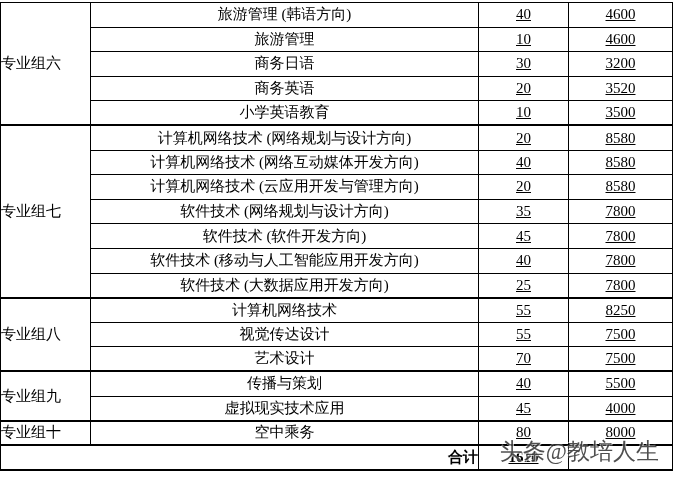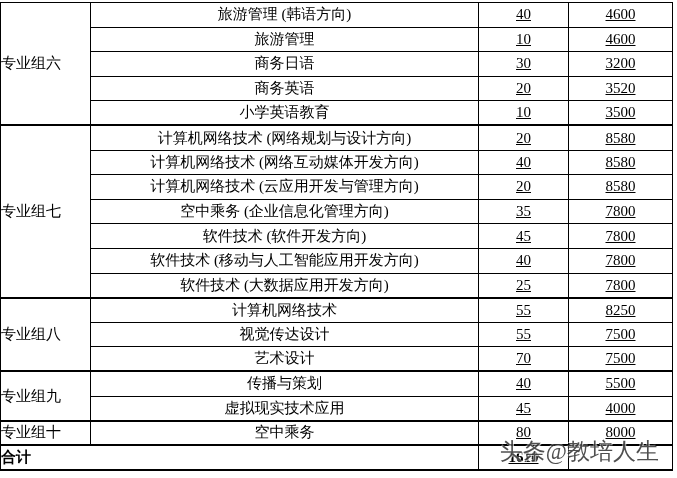--- a/index.html
+++ b/index.html
@@ -34,21 +34,21 @@
   
   td.c-group, td.c-total-label { border-left: 2px solid #000000; }
   td.c-fee { border-right: 2px solid #000000; }
   tr.total-row td { border-bottom: 2px solid #000000; }
   
   td.cut-top { border-top: none; }
   td.c-group { }
   td.c-major { text-align: center; padding-left: 7px; }
   td.c-count, td.c-fee { text-align: center; text-decoration: underline; }
   tr.total-row td { font-weight: bold; }
-  td.c-total-label { text-align: left; }
+  td.c-total-label { text-align: right; }
   .watermark {
     position: absolute;
     right: 18px;
     bottom: 11px;
     font-size: 23px;
     font-weight: normal;
     letter-spacing: 0px;
     color: rgba(55, 55, 55, 0.88);
     text-shadow: 1px 1px 0 rgba(255,255,255,0.65), -1px -1px 0 rgba(255,255,255,0.4);
     white-space: nowrap;
@@ -103,21 +103,21 @@
           <td class="c-major">计算机网络技术 (网络互动媒体开发方向)</td>
           <td class="c-count">40</td>
           <td class="c-fee">8580</td>
         </tr>
         <tr>
           <td class="c-major">计算机网络技术 (云应用开发与管理方向)</td>
           <td class="c-count">20</td>
           <td class="c-fee">8580</td>
         </tr>
         <tr>
-          <td class="c-major">空中乘务 (企业信息化管理方向)</td>
+          <td class="c-major">软件技术 (网络规划与设计方向)</td>
           <td class="c-count">35</td>
           <td class="c-fee">7800</td>
         </tr>
         <tr>
           <td class="c-major">软件技术 (软件开发方向)</td>
           <td class="c-count">45</td>
           <td class="c-fee">7800</td>
         </tr>
         <tr>
           <td class="c-major">软件技术 (移动与人工智能应用开发方向)</td>

